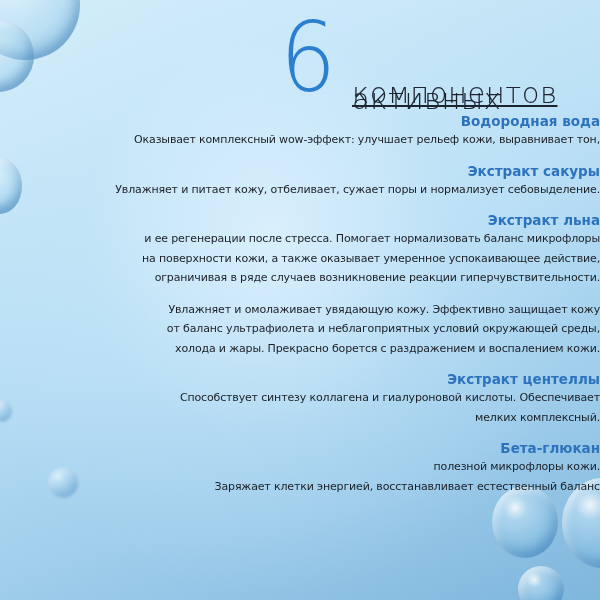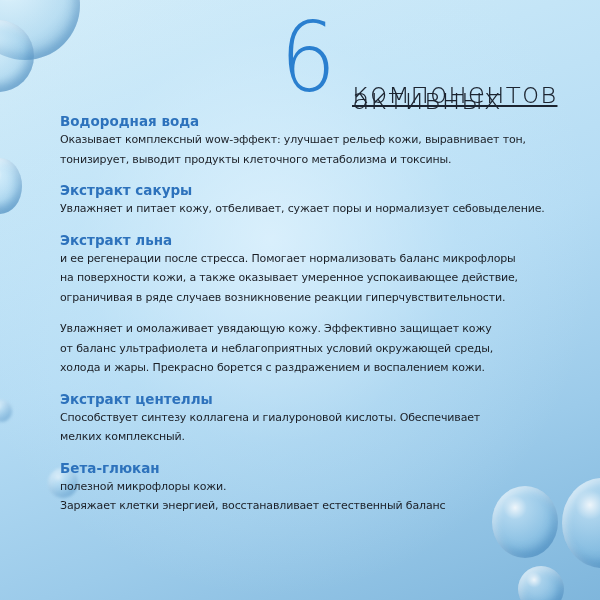--- a/index.html
+++ b/index.html
@@ -28,21 +28,21 @@
       transform: scaleX(0.92); transform-origin: left top;
       -webkit-text-stroke: 0px;
     }
     .title-line {
       position: absolute; left: 72px; white-space: nowrap;
       font-family: "DejaVu Sans", sans-serif; font-weight: 300;
       font-size: 29px; color: #1c2430; letter-spacing: 0.5px;
     }
     .title-line.l1 { top: 22px; margin-top: 38px; }
     .title-line.l2 { top: 54px; text-decoration: underline; }
-    .content { position: absolute; left: 60px; top: 112px; width: 540px; }
+    .content { position: absolute; left: 60px; top: 112px; width: 540px; text-align: right; }
     .section { margin-bottom: 12px; }
     .sec-title {
       font-family: "DejaVu Sans", sans-serif; font-weight: bold;
       font-size: 13.5px; color: #2d72bc; line-height: 18px; white-space: nowrap;
     }
     .sec-line {
       font-family: "DejaVu Sans", sans-serif;
       font-size: 11px; color: #1b1f26; line-height: 19.5px; white-space: nowrap;
       letter-spacing: -0.15px;
     }
@@ -64,21 +64,20 @@
 <div class="header">
   <div class="big-num">6</div>
   <div class="title-line l1">активных</div>
   <div class="title-line l2">компонентов</div>
 </div>
 
 <div class="content">
   <div class="section">
     <div class="sec-title">Водородная вода</div>
     <div class="sec-line">Оказывает комплексный wow-эффект: улучшает рельеф кожи, выравнивает тон,</div>
-    <div class="sec-line">тонизирует, выводит продукты клеточного метаболизма и токсины.</div>
   </div>
   <div class="section">
     <div class="sec-title">Экстракт сакуры</div>
     <div class="sec-line">Увлажняет и питает кожу, отбеливает, сужает поры и нормализует себовыделение.</div>
   </div>
   <div class="section">
     <div class="sec-title">Экстракт льна</div>
     <div class="sec-line">и ее регенерации после стресса. Помогает нормализовать баланс микрофлоры</div>
     <div class="sec-line">на поверхности кожи, а также оказывает умеренное успокаивающее действие,</div>
     <div class="sec-line">ограничивая в ряде случаев возникновение реакции гиперчувствительности.</div>

